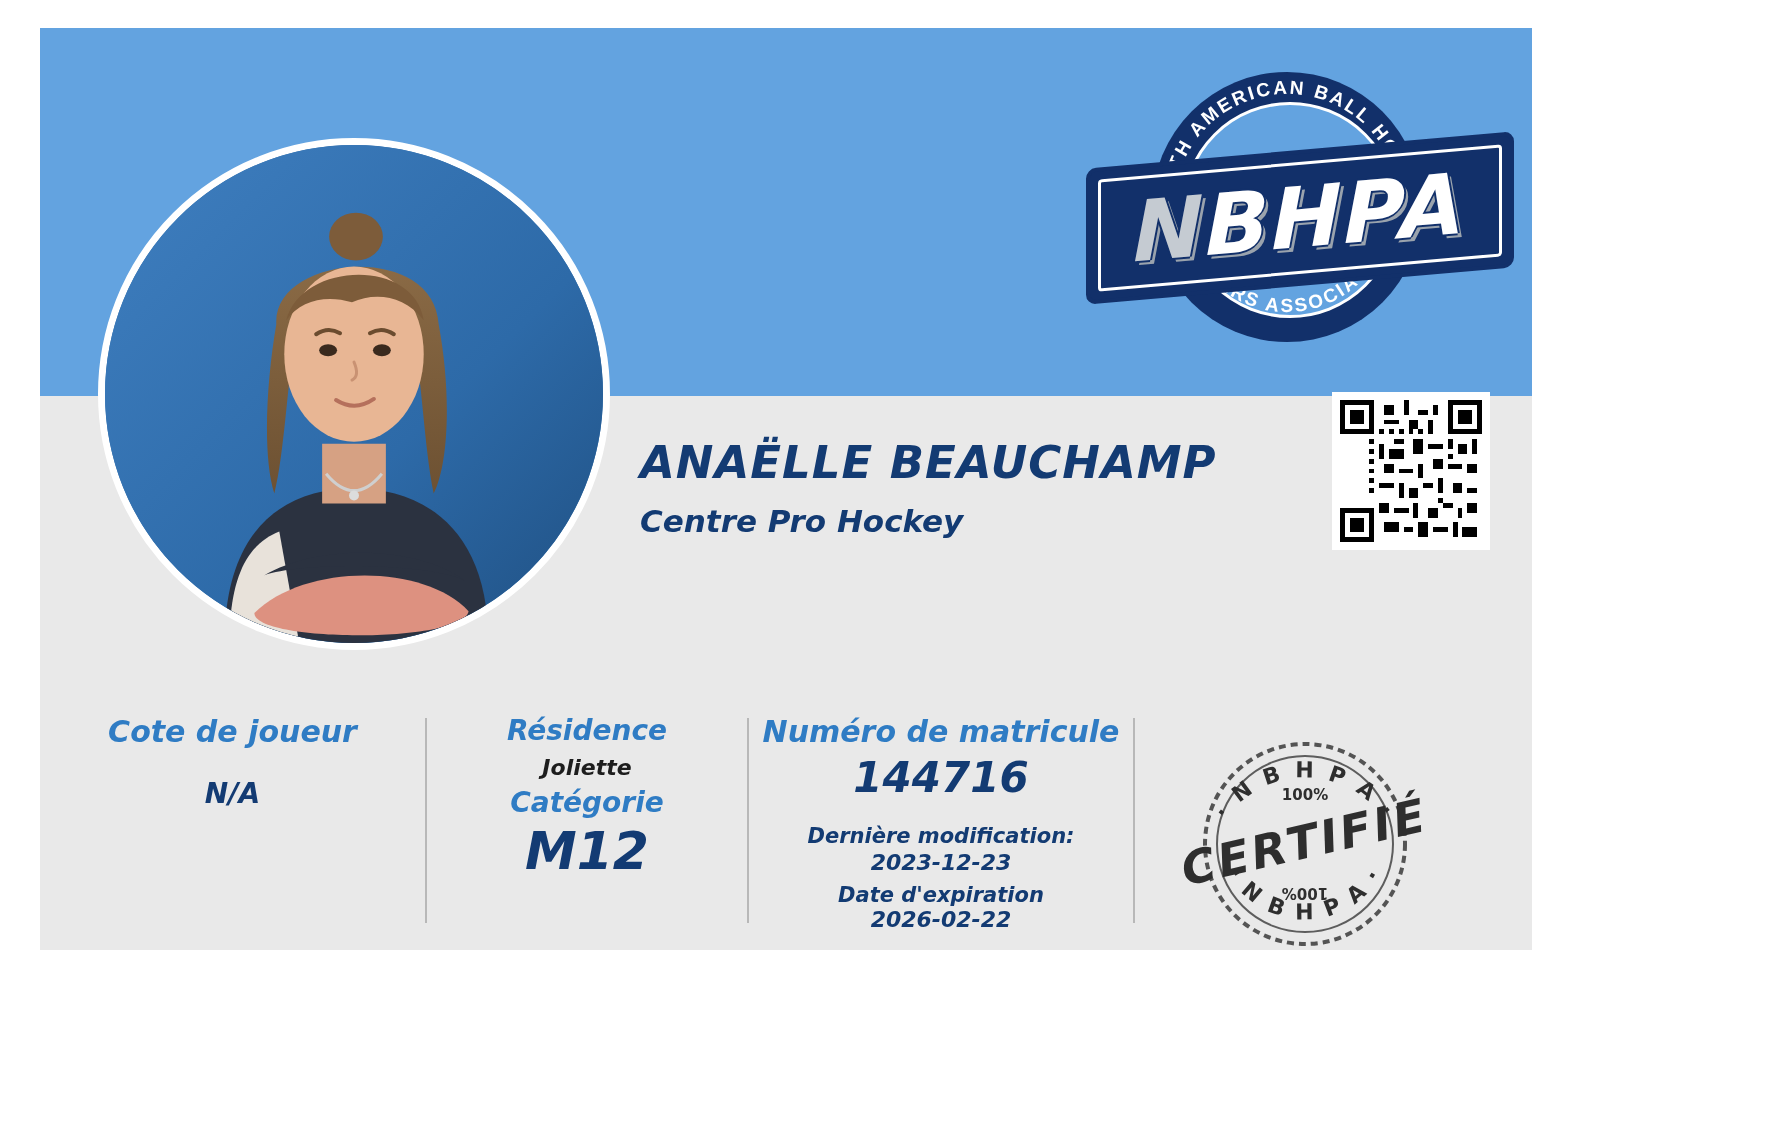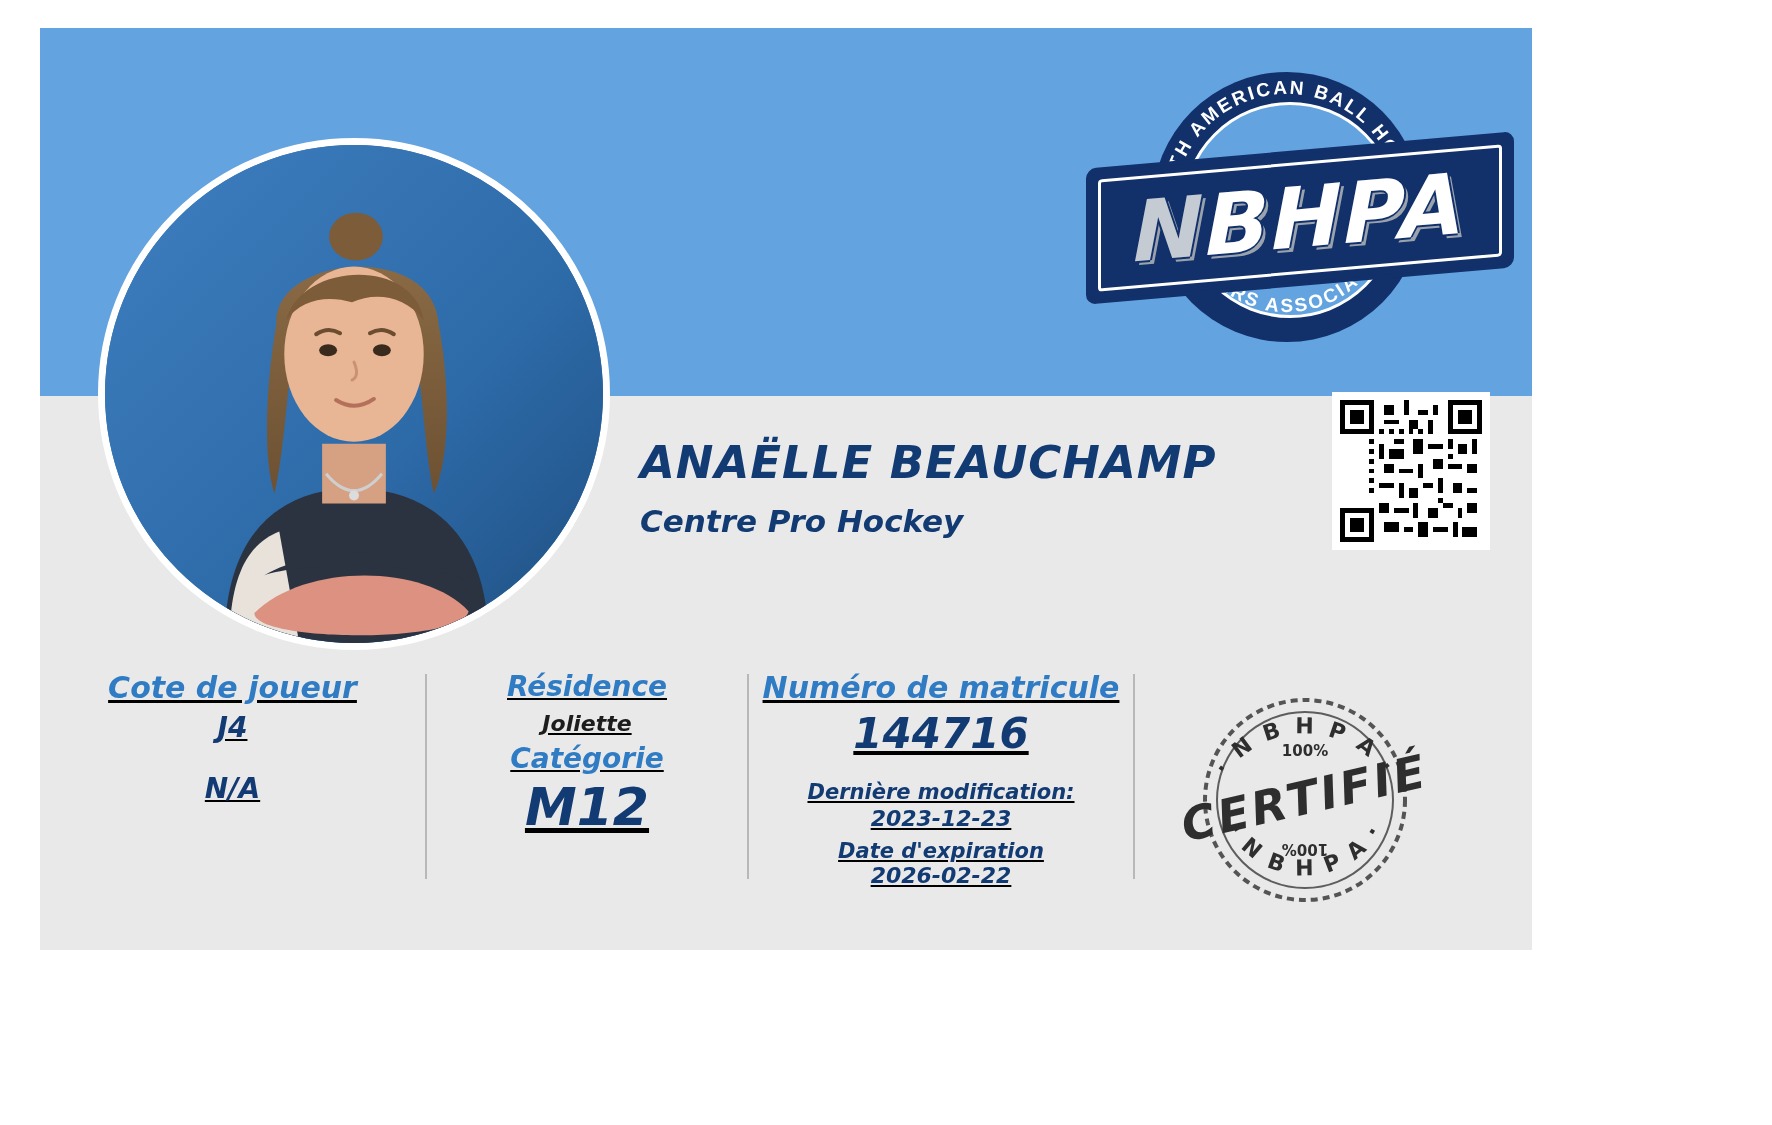--- a/index.html
+++ b/index.html
@@ -156,26 +156,25 @@
     background: #ffffff;
     padding: 8px;
     box-sizing: border-box;
   }
   .qr svg { display: block; width: 100%; height: 100%; }
 
   
   .info-row {
     position: absolute;
     left: 0;
-    top: 620px;
+    top: 664px;
     width: 100%;
     height: 282px;
     display: flex;
     align-items: flex-start;
-    text-decoration: underline;
   }
   .col {
     position: relative;
     text-align: center;
     padding-top: 22px;
   }
   .col-rating { width: 385px; }
   .col-res    { width: 320px; }
   .col-mat    { width: 384px; }
   .col-stamp  { width: 340px; }
@@ -389,21 +388,20 @@
         <rect x="20" y="20" width="1" height="1"></rect>
           <rect x="22" y="11" width="1" height="1"></rect>
       </g>
     </svg>
   </div>
 
   <div class="info-row">
 
     <div class="col col-rating">
       <div class="lbl rating-label">Cote de joueur</div>
-      <div class="val rating-value">J4</div>
       <div class="rating-gap"></div>
       <div class="val rating-value">N/A</div>
     </div>
 
     <div class="divider"></div>
 
     <div class="col col-res">
       <div class="lbl res-label">Résidence</div>
       <div class="res-value">Joliette</div>
       <div class="lbl cat-label">Catégorie</div>

